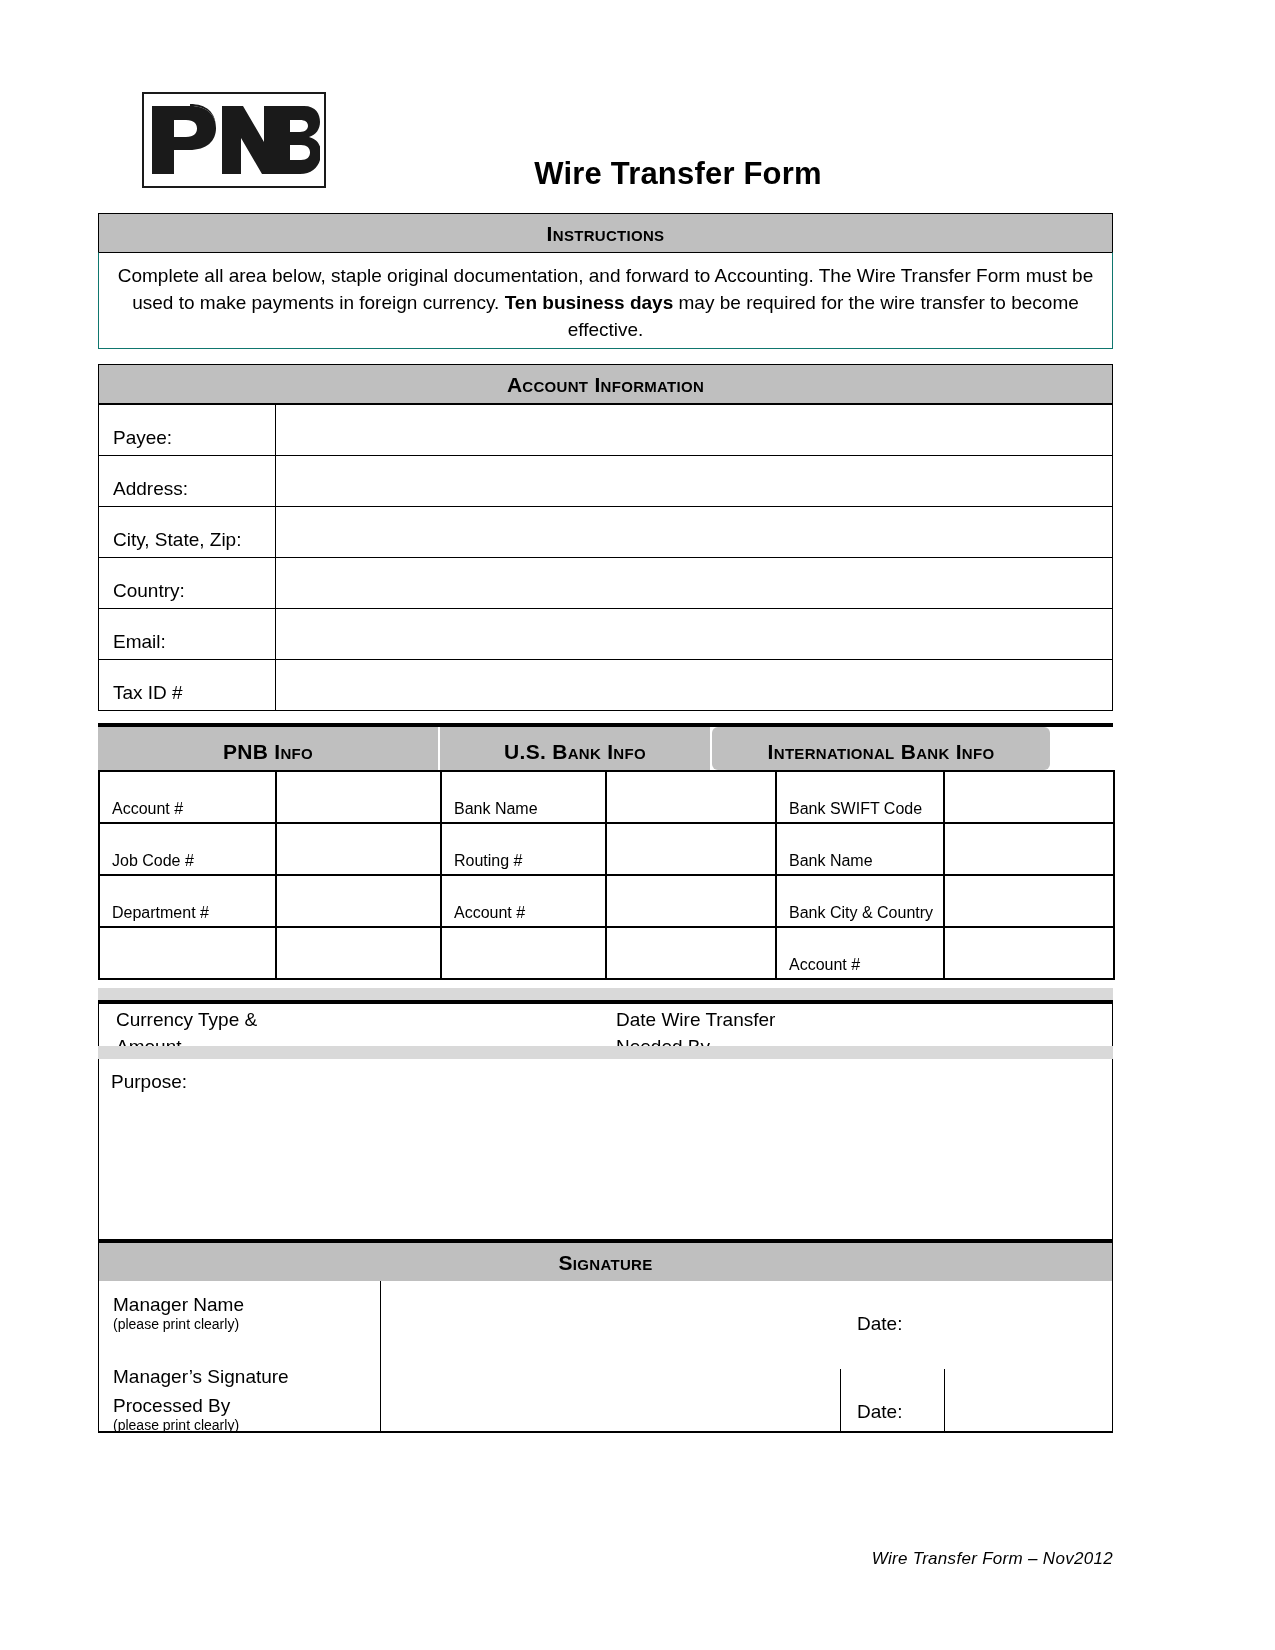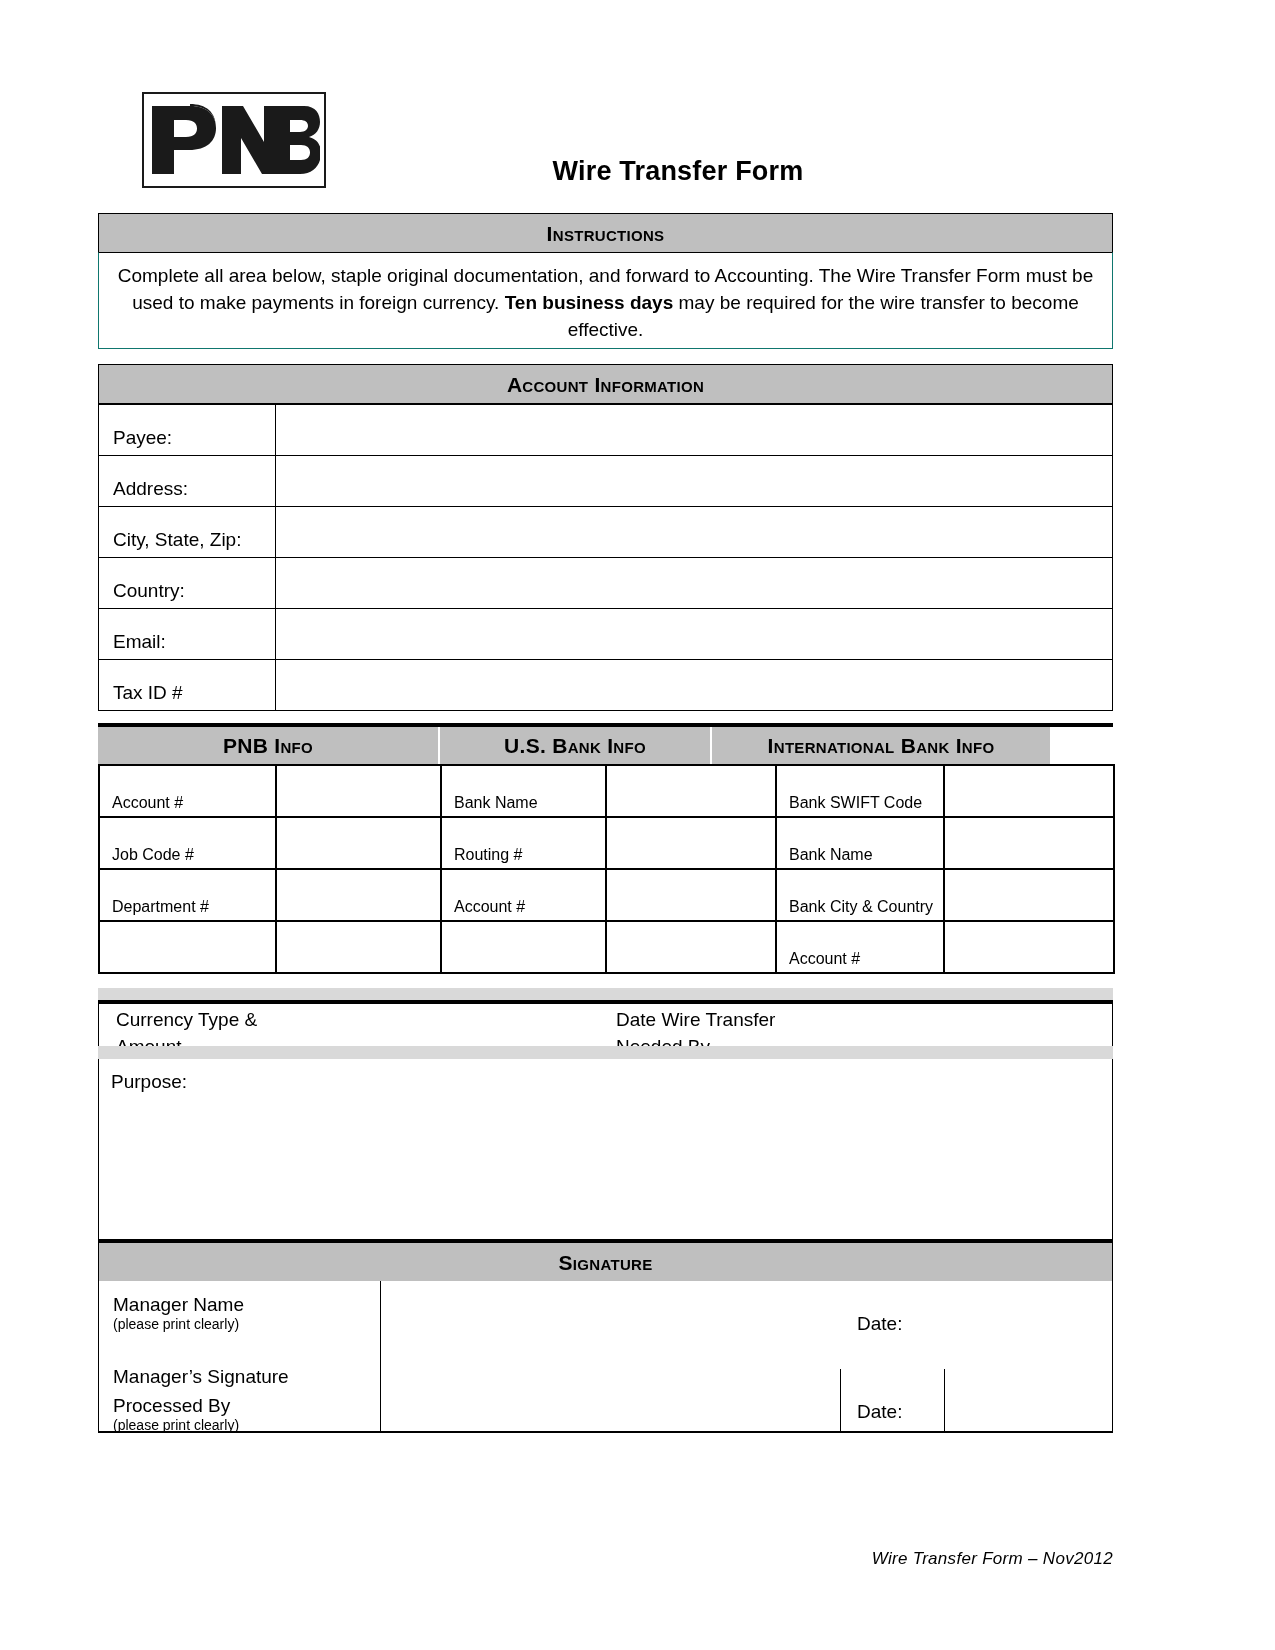--- a/index.html
+++ b/index.html
@@ -42,21 +42,21 @@
     overflow: hidden;
   }
   .logo-svg { display: block; }
 
   .form-title {
     position: absolute;
     left: 350px;
     top: 78px;
     width: 460px;
     text-align: center;
-    font-size: 27px;
+    font-size: 31px;
     font-weight: bold;
     letter-spacing: 0.2px;
     white-space: nowrap;
   }
 
   
   .section {
     position: absolute;
     left: 98px;
     width: 1015px;
@@ -113,25 +113,25 @@
   .bank-head {
     display: flex;
     width: 100%;
     border-top: 4px solid #000;
     box-sizing: border-box;
   }
   .bank-head .hcell {
     background: #bfbfbf;
     text-align: center;
     font-weight: bold;
-    padding: 7px 0 6px 0;
+    padding: 13px 0 6px 0;
     box-sizing: border-box;
     border-right: 2px solid #ffffff;
   }
-  .bank-head .hcell:last-child { border-right: none; }
+  .bank-head .hcell:last-child { border-right: none; border-radius: 6px; }
   .hc1 { width: 342px; }
   .hc2 { width: 272px; }
   .hc3 { width: 338px; }
 
   .bank-table {
     border-collapse: collapse;
     width: 100%;
     table-layout: fixed;
   }
   .bank-table td {

